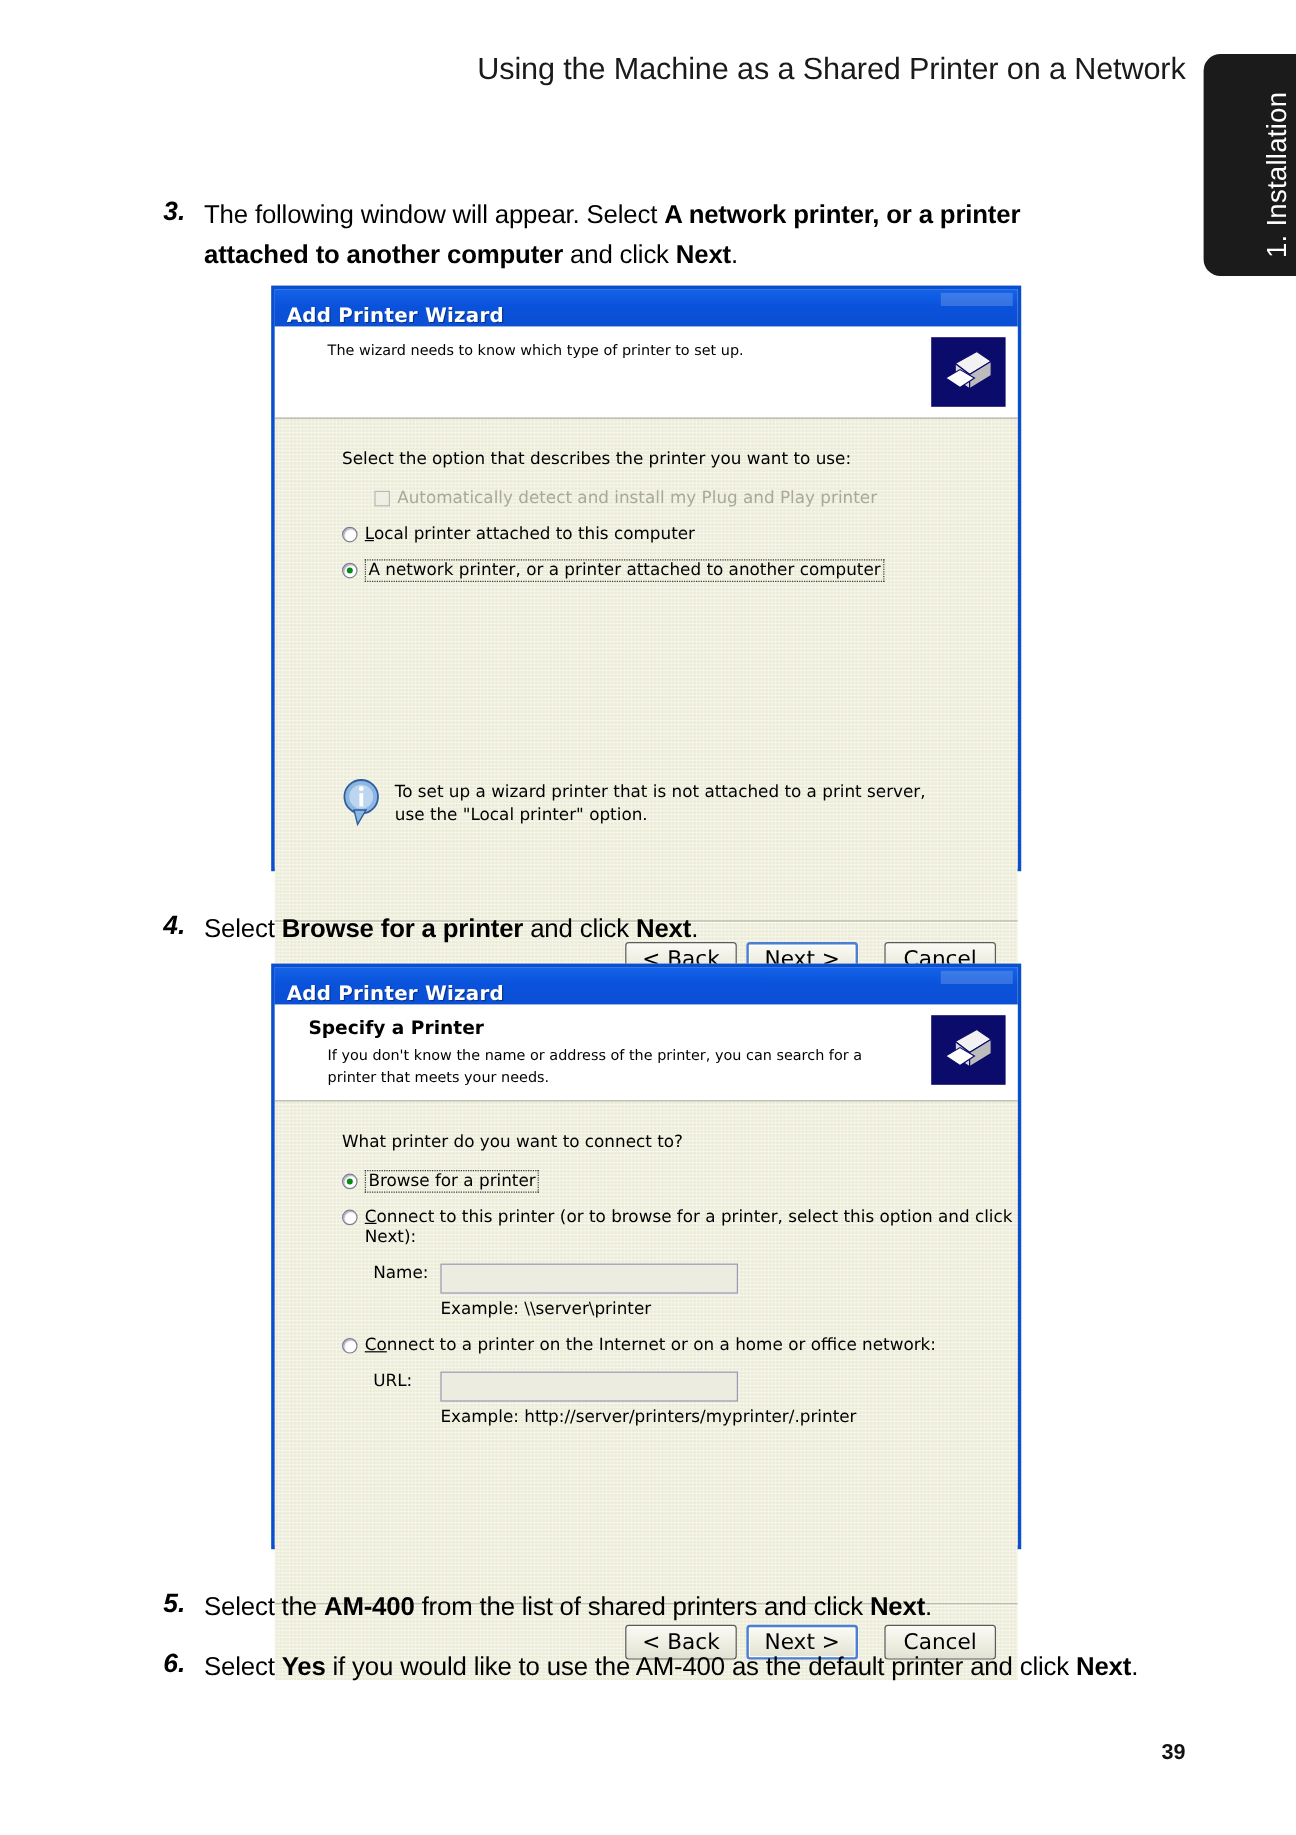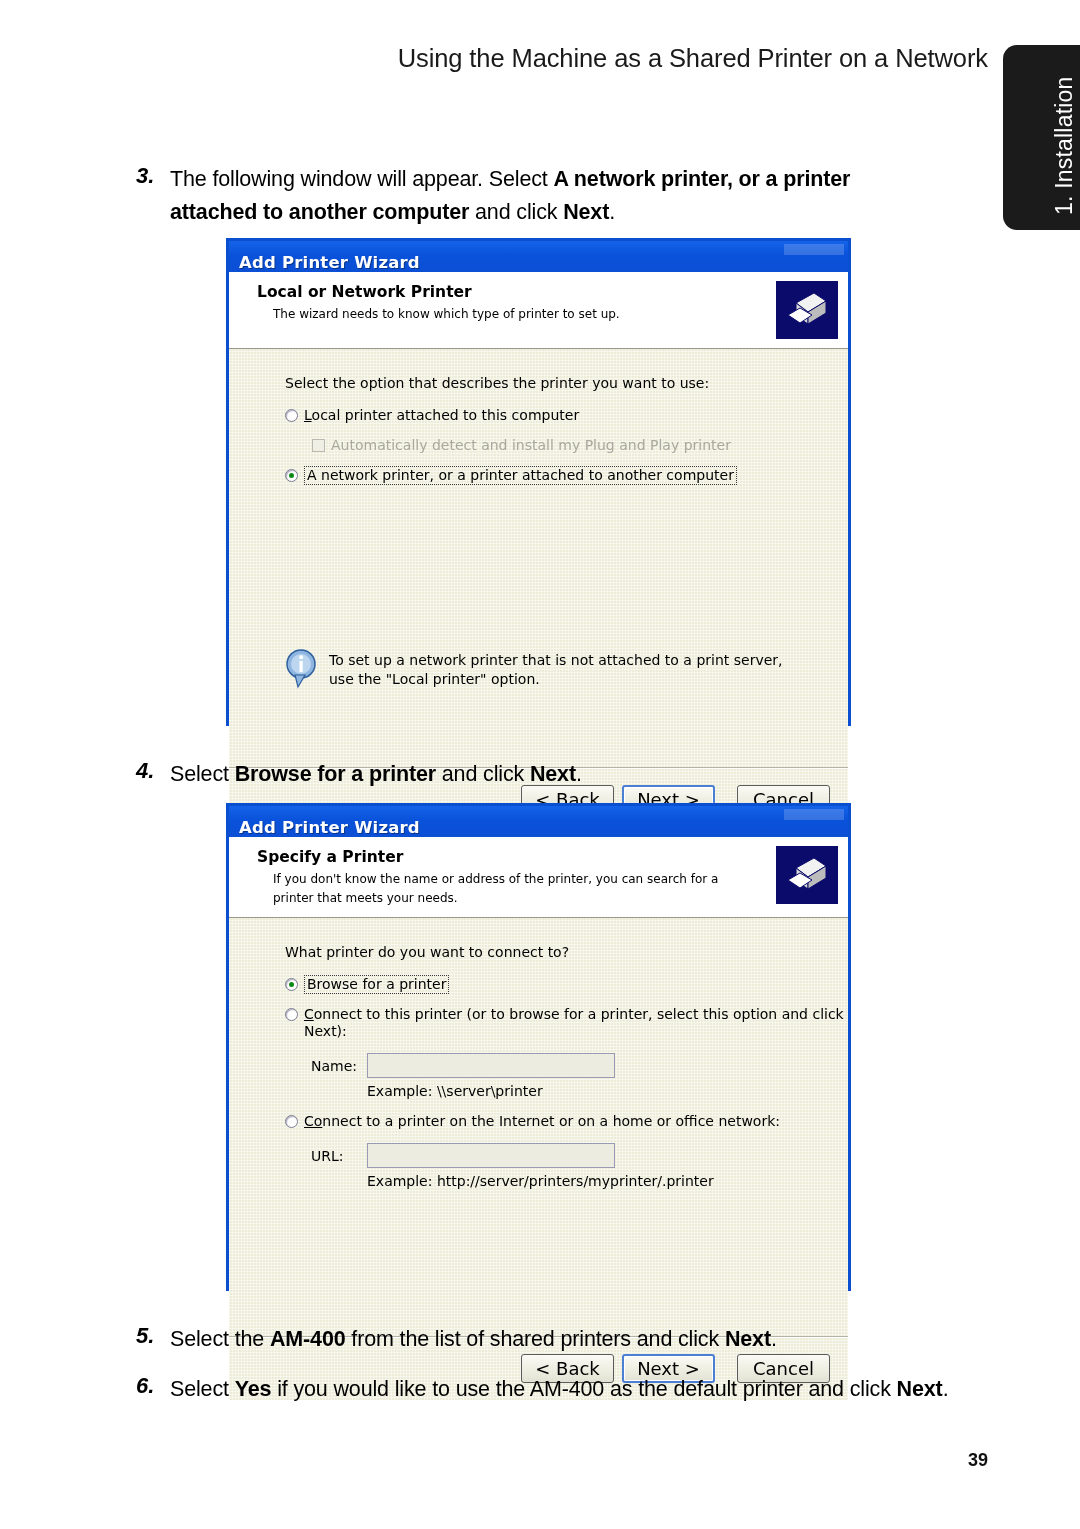--- a/index.html
+++ b/index.html
@@ -220,21 +220,20 @@
     left: 56px;
     top: 300px;
     display: flex;
     align-items: flex-start;
   }
   .info-icon { width: 34px; height: 40px; flex: 0 0 34px; margin-right: 10px; }
   .info-text { font-size: 14px; line-height: 19px; color: #000; padding-top: 2px; }
 
   .field-row {
     display: flex;
-    align-items: center;
     margin: 6px 0 2px 26px;
     font-size: 14px;
   }
   .field-label { width: 56px; flex: 0 0 56px; }
   .textbox {
     width: 248px;
     height: 25px;
     background: #ECECE0;
     border: 1px solid #9a9ab4;
     box-sizing: border-box;
@@ -307,63 +306,62 @@
 </div>
 
 <div class="dialog" id="dialog1">
   <div class="titlebar">
     <span class="titlebar-text">Add Printer Wizard</span>
     <span class="titlebar-sheen"></span>
   </div>
 
   <div class="dlg-header">
     <div class="dlg-header-texts">
-      <div class="dlg-header-title">Local or Network Printer</div>
       <div class="dlg-header-sub">The wizard needs to know which type of printer to set up.</div>
     </div>
     <div class="printer-icon">
       <svg width="46" height="42" viewBox="0 0 46 42" aria-hidden="true">
         <polygon points="12,14 30,4 42,12 24,23" fill="#f2f2f2" stroke="#0b0b6b" stroke-width="1"></polygon>
         <polygon points="12,14 24,23 24,35 12,27" fill="#d8d8d8" stroke="#0b0b6b" stroke-width="1"></polygon>
         <polygon points="24,23 42,12 42,24 24,35" fill="#bcbcbc" stroke="#0b0b6b" stroke-width="1"></polygon>
         <polygon points="4,26 16,19 28,26 16,34" fill="#ffffff" stroke="#0b0b6b" stroke-width="1"></polygon>
       </svg>
     </div>
   </div>
 
   <div class="dlg-body">
     <div class="prompt">Select the option that describes the printer you want to use:</div>
 
+    <div class="opt-row indent-row">
+      <span class="checkbox"></span>
+      <span class="opt-label disabled">Automatically detect and install my Plug and Play printer</span>
+    </div>
+
     <div class="opt-row">
       <span class="radio"></span>
       <span class="opt-label"><span class="uline">L</span><span>ocal printer attached to this computer</span></span>
-    </div>
-
-    <div class="opt-row indent-row">
-      <span class="checkbox"></span>
-      <span class="opt-label disabled">Automatically detect and install my Plug and Play printer</span>
     </div>
 
     <div class="opt-row">
       <span class="radio checked"></span>
       <span class="opt-label focused">A network printer, or a printer attached to another computer</span>
     </div>
 
     <div class="info-box">
       <span class="info-icon">
         <svg width="34" height="40" viewBox="0 0 34 40" aria-hidden="true">
           <circle cx="16" cy="15" r="14" fill="#8fb6e0" stroke="#2f5f9e" stroke-width="1.5"></circle>
           <circle cx="16" cy="15" r="10" fill="#bcd6ef"></circle>
           <polygon points="10,26 20,26 13,38" fill="#8fb6e0" stroke="#2f5f9e" stroke-width="1.2"></polygon>
           <rect x="14.5" y="12" width="3.2" height="11" fill="#ffffff"></rect>
           <circle cx="16.1" cy="8.2" r="2" fill="#ffffff"></circle>
         </svg>
       </span>
       <span class="info-text">
-        <span>To set up a network printer that is not attached to a print server,</span><br>
+        <span>To set up a wizard printer that is not attached to a print server,</span><br>
         <span>use the "Local printer" option.</span>
       </span>
     </div>
 
     <div class="dlg-footer">
       <div class="btn">&lt; Back</div>
       <div class="btn default">Next &gt;</div>
       <div class="btn gap">Cancel</div>
     </div>
   </div>

